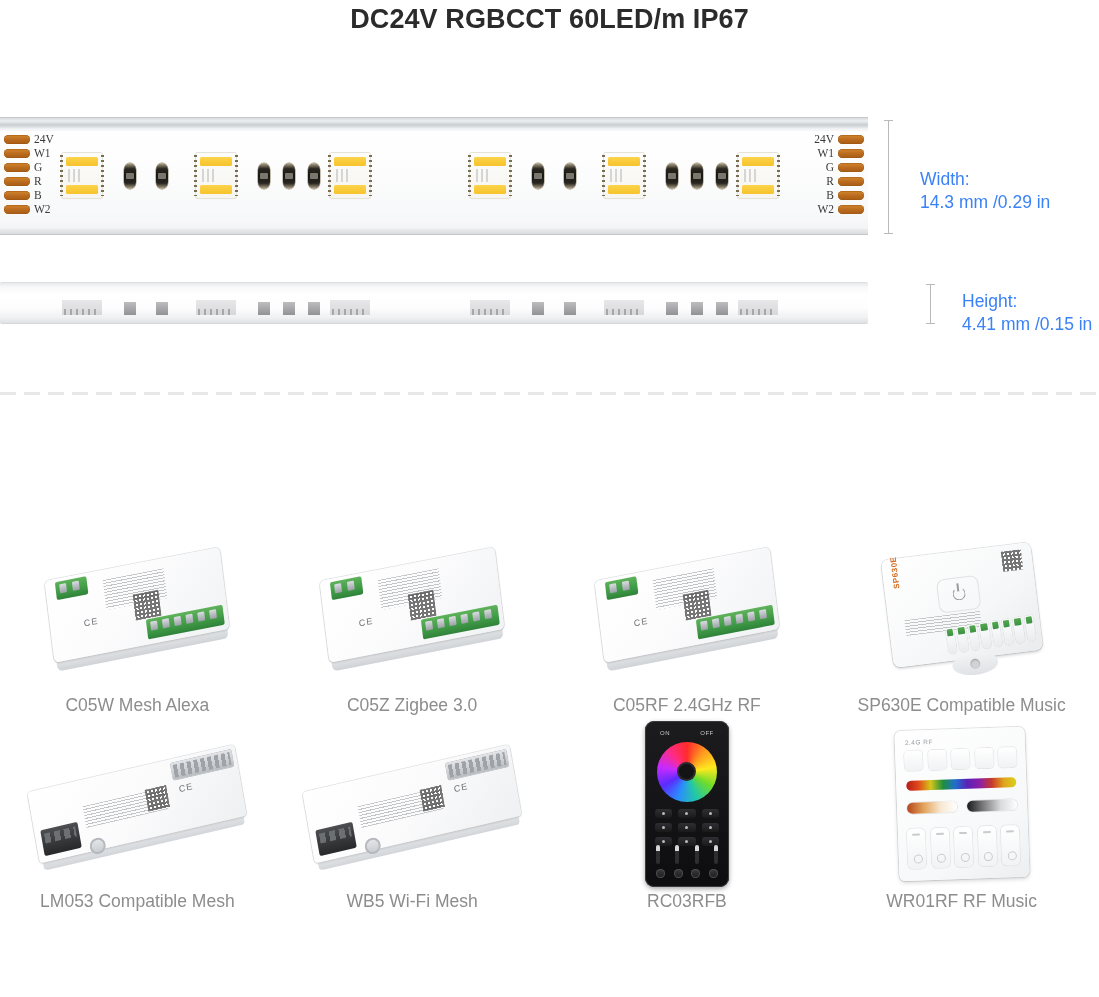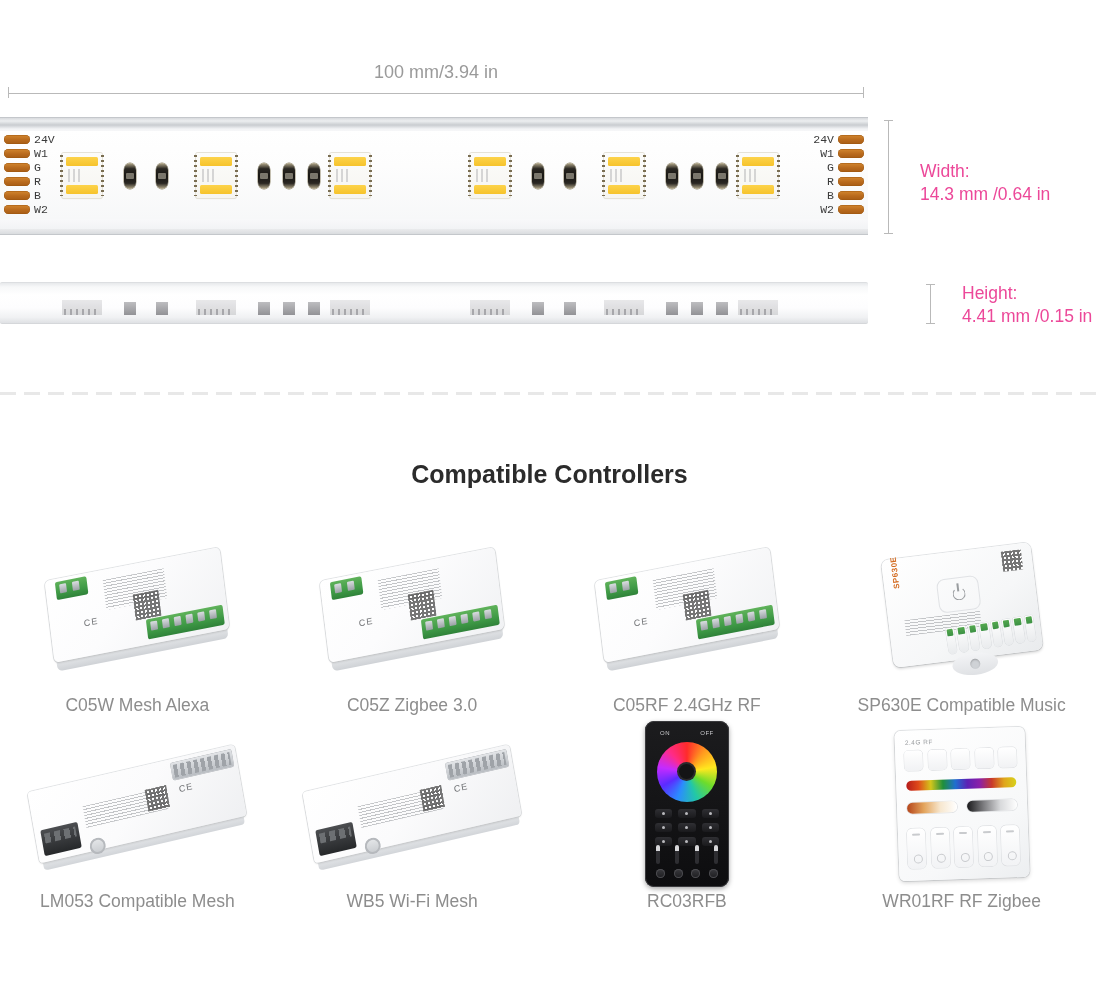--- a/index.html
+++ b/index.html
@@ -57,21 +57,21 @@
   .pads.left { left: 4px; }
   .pads.right { right: 4px; }
   .pad {
     position: absolute; left: 0; width: 26px; height: 9px;
     border-radius: 5px;
     background: linear-gradient(to bottom,#d2862f,#b96a1d 55%,#a75c15);
     box-shadow: 0 0 0 .5px #9d570f inset;
   }
   .pad-label {
     position: absolute; font-size: 11.5px; color: #3a3a3a;
-    font-family: Liberation Mono, monospace; line-height: 1;
+    font-family: Liberation Serif, serif; line-height: 1;
   }
   .pads.left .pad-label { left: 30px; }
   .pads.right .pad-label { right: 30px; text-align: right; }
 
   
   .led {
     position: absolute; top: 36px; width: 40px; height: 45px;
     background: linear-gradient(to bottom,#fcfcfa,#f6f5f1);
     border-radius: 2px;
     box-shadow: 0 0 0 1px #e5e2d8, 0 1px 1px rgba(0,0,0,.12);
@@ -136,21 +136,21 @@
     opacity: .9;
   }
 
   
   .dim-width { position: absolute; left: 884px; top: 118px; width: 210px; height: 118px; }
   .dim-height{ position: absolute; left: 926px; top: 282px; width: 210px; height: 44px; }
   .vline { position: absolute; left: 4px; top: 2px; bottom: 2px; width: 1px; background:#b9b9b9; }
   .vcap-t, .vcap-b { position: absolute; left: 0px; width: 9px; height: 1px; background:#b9b9b9; }
   .vcap-t { top: 2px; } .vcap-b { bottom: 2px; }
   .dim-text {
-    position: absolute; left: 36px; font-size: 17.5px; color: #ec4899; line-height: 1.32;
+    position: absolute; left: 36px; font-size: 17.5px; color: #3b82f6; line-height: 1.32; margin-top: 8px;
   }
   .dim-width .dim-text { top: 42px; }
   .dim-height .dim-text { top: 0px; }
 
   
   .divider {
     position: absolute; left: 0; top: 392px; width: 1099px; height: 3px;
     background: repeating-linear-gradient(to right,#e8e8e8 0 16px, transparent 16px 24px);
   }
 
@@ -425,27 +425,22 @@
   .panel .zone-row .zb::after {
     content:""; position:absolute; left:50%; bottom:5px; width:7px; height:7px;
     margin-left:-3.5px; border-radius:50%; border:1px solid #c9cbce;
   }
 </style>
 </head>
 <body>
 
 <div class="page">
 
-
-  <div class="dim-top">
-    <div class="label">100 mm/3.94 in</div>
-    <div class="line"></div>
-    <div class="cap-l"></div>
-    <div class="cap-r"></div>
-  </div>
+  <div class="main-title">DC24V RGBCCT 60LED/m IP67</div>
+
 
   <div class="strip-top">
     <div class="strip-body"></div>
     <div class="strip-pcb"></div>
 
     <div class="pads left" id="pads-left">
         <div class="pad" style="top: 0px;"></div>
         <div class="pad-label" style="top: -1px;">24V</div>
         <div class="pad" style="top: 14px;"></div>
         <div class="pad-label" style="top: 13px;">W1</div>
@@ -538,37 +533,36 @@
         <div class="side-res" style="left: 716px;"></div>
       </div>
   </div>
 
   <div class="dim-width">
     <div class="vline"></div>
     <div class="vcap-t"></div>
     <div class="vcap-b"></div>
     <div class="dim-text">
       <div>Width:</div>
-      <div>14.3 mm /0.64 in</div>
+      <div>14.3 mm /0.29 in</div>
     </div>
   </div>
 
   <div class="dim-height">
     <div class="vline"></div>
     <div class="vcap-t"></div>
     <div class="vcap-b"></div>
     <div class="dim-text">
       <div>Height:</div>
       <div>4.41 mm /0.15 in</div>
     </div>
   </div>
 
   <div class="divider"></div>
 
-  <div class="section-title">Compatible Controllers</div>
   <div class="ctrl-grid" id="ctrl-grid">
       <div class="ctrl-row">
         <div class="ctrl-cell">
           <div class="ctrl-art">
             <div class="box-ctrl">
               <div class="side"></div>
               <div class="top">
                 <div class="term-green term-small">
                   <span class="pin" style="left:4px"></span>
                   <span class="pin" style="left:17px"></span>
@@ -750,18 +744,18 @@
               <div class="slider-dim"></div>
               <div class="zone-row">
                 <div class="zb"></div>
                 <div class="zb"></div>
                 <div class="zb"></div>
                 <div class="zb"></div>
                 <div class="zb"></div>
               </div>
             </div>
           </div>
-          <div class="ctrl-caption">WR01RF RF Zigbee</div>
+          <div class="ctrl-caption">WR01RF RF Music</div>
         </div>
       </div>
     </div>
 
 </div>
 
 </body></html>

